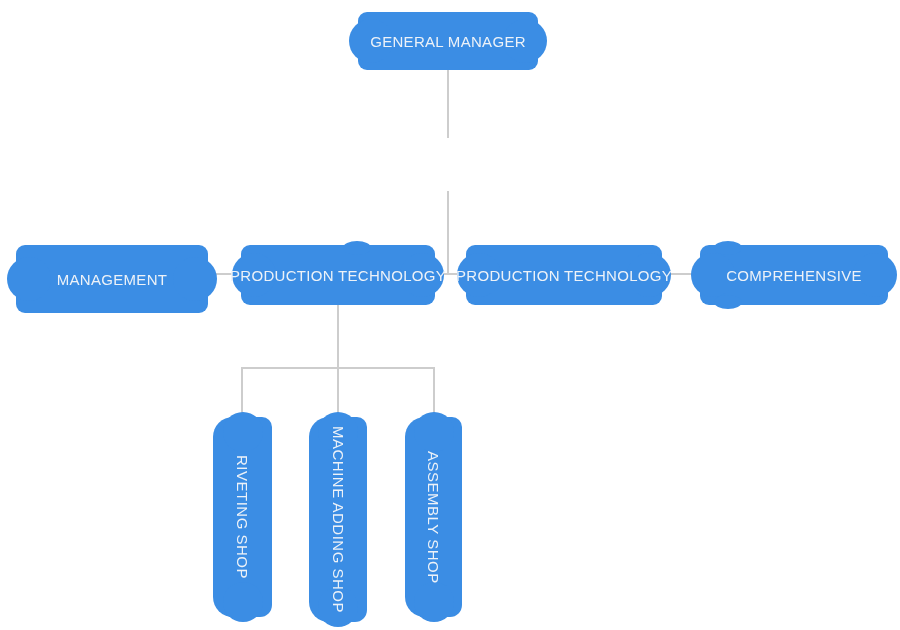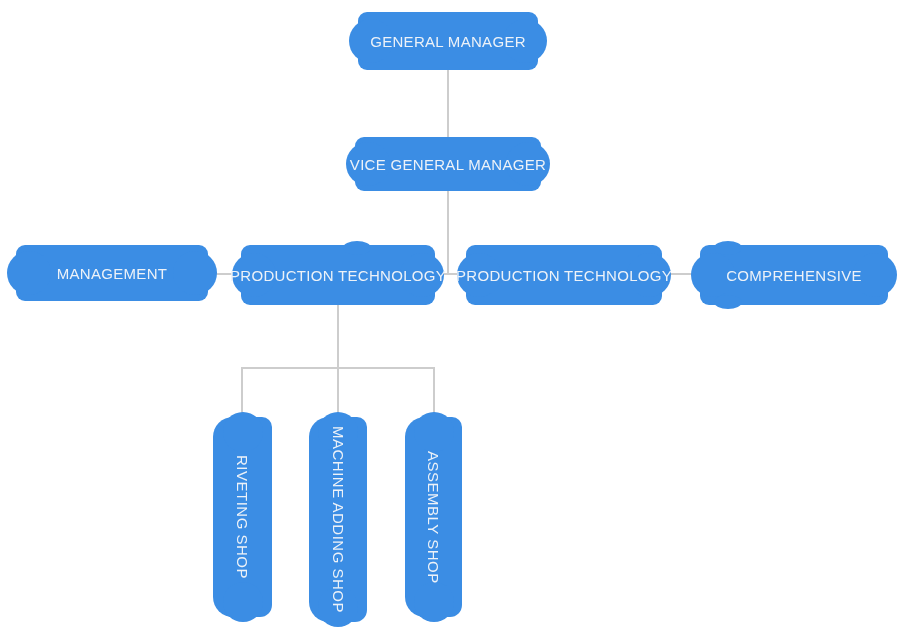--- a/index.html
+++ b/index.html
@@ -75,25 +75,22 @@
   <div class="line v" style="left:337px;top:305px;height:63px;"></div>
   <div class="line h" style="left:241px;top:367px;width:194px;"></div>
   <div class="line v" style="left:241px;top:367px;height:51px;"></div>
   <div class="line v" style="left:337px;top:367px;height:51px;"></div>
   <div class="line v" style="left:433px;top:367px;height:51px;"></div>
 
   <div class="hnode" style="left:358px;top:12px;width:180px;height:58px;">
     <span class="label">GENERAL MANAGER</span>
   </div>
 
-  <div class="hnode" style="left:355px;top:137px;width:186px;height:54px;">
-    <span class="label">VICE GENERAL MANAGER</span>
-  </div>
 
-  <div class="hnode" style="left:16px;top:245px;width:192px;height:56px;">
+  <div class="hnode" style="left:16px;top:245px;width:192px;height:68px;">
     <span class="label">MANAGEMENT</span>
   </div>
 
   <div class="hnode" style="left:241px;top:245px;width:194px;height:60px;">
     <div class="blob" style="left:102px;top:-4px;"></div>
     <span class="label">PRODUCTION TECHNOLOGY</span>
   </div>
 
   <div class="hnode" style="left:466px;top:245px;width:196px;height:60px;">
     <span class="label">PRODUCTION TECHNOLOGY</span>

